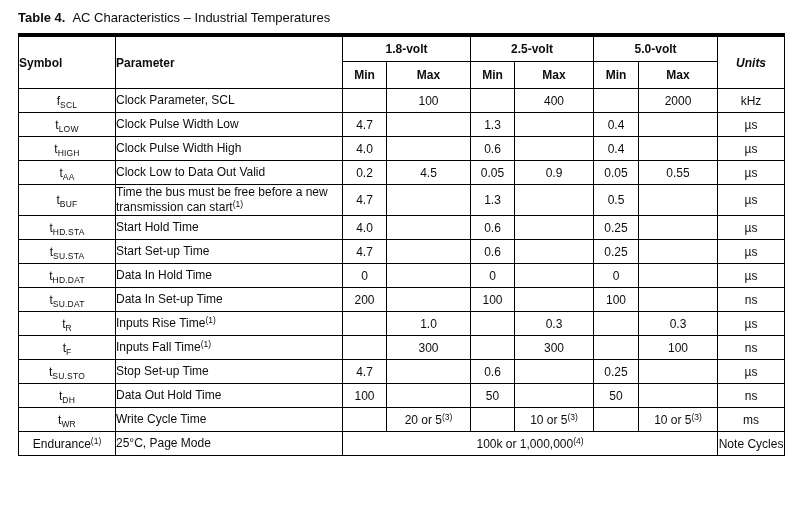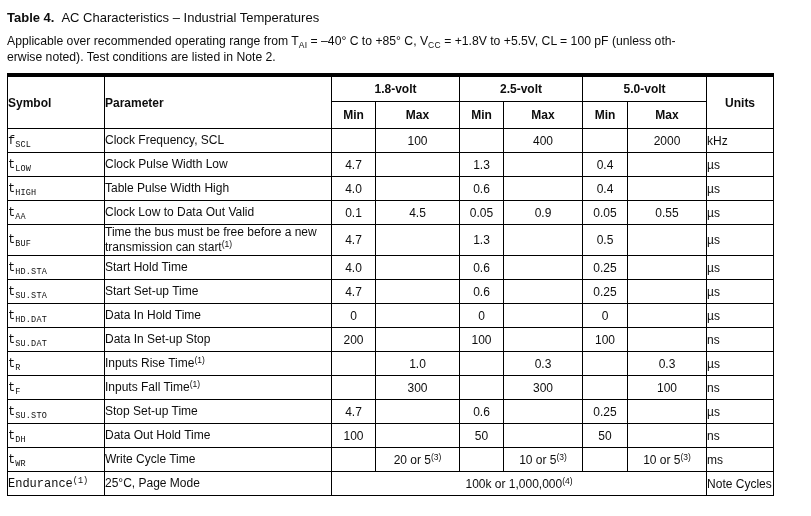--- a/index.html
+++ b/index.html
@@ -3,21 +3,21 @@
 <meta charset="utf-8">
 <style>
   html, body { margin: 0; padding: 0; }
   body {
     width: 811px; height: 516px;
     background: #ffffff;
     color: #0d0d0d;
     font-family: "Liberation Sans", sans-serif;
     overflow: hidden;
   }
-  .page { padding: 8px 0 0 7px; }
+  .page { padding: 8px 0 0 18px; }
 
   .title { font-size: 13px; line-height: 15px; margin: 2px 0 8px 0; }
   .title-label { font-weight: bold; margin-right: 7px; }
 
   .subtitle {
     font-size: 12.2px; line-height: 16px;
     margin: 0 0 8px 0; width: 784px;
     white-space: pre-line;
   }
 
@@ -34,37 +34,35 @@
     border: 1px solid #000;
     font-size: 12px; font-weight: normal;
     vertical-align: middle;
     padding: 0; overflow: hidden;
   }
   .ac thead th { font-weight: bold; }
   .h-volt { height: 24px; text-align: center; }
   .h-mm   { height: 26px; text-align: center; }
   .h-side { vertical-align: bottom; text-align: left; padding: 0 0 7px 10px; }
   .h-param{ padding-left: 12px; }
-  .h-units{ vertical-align: bottom; text-align: center; padding-bottom: 7px; }
+  .h-units{ vertical-align: bottom; text-align: center; padding-bottom: 7px; font-style: italic; }
 
   .ac tbody td { height: 23px; }
-  .c-sym   { text-align: left; padding-left: 10px; font-family: Liberation Mono, monospace; }
+  .c-sym   { text-align: center; padding-left: 10px; }
   .c-param { text-align: left; padding: 3px 4px 3px 12px; line-height: 15px; }
   .c-val   { text-align: center; }
-  .c-unit  { line-height: 14px; padding: 2px 1px; }
+  .c-unit  { text-align: center; line-height: 14px; padding: 2px 1px; }
 </style>
 </head>
 <body>
 
 <div class="page">
 
   <p class="title"><span class="title-label">Table 4.</span><span>AC Characteristics – Industrial Temperatures</span></p>
 
-  <p class="subtitle">Applicable over recommended operating range from T<sub>AI</sub> = –40° C to +85° C, V<sub>CC</sub> = +1.8V to +5.5V, CL = 100 pF (unless oth-
-erwise noted). Test conditions are listed in Note 2.</p>
 
   <table class="ac">
     <colgroup>
       <col style="width:97px">
       <col style="width:227px">
       <col style="width:44px">
       <col style="width:84px">
       <col style="width:44px">
       <col style="width:79px">
       <col style="width:45px">
@@ -85,21 +83,21 @@
         <th class="h-mm">Max</th>
         <th class="h-mm">Min</th>
         <th class="h-mm">Max</th>
         <th class="h-mm">Min</th>
         <th class="h-mm">Max</th>
       </tr>
     </thead>
     <tbody>
         <tr>
           <td class="c-sym">f<sub>SCL</sub></td>
-          <td class="c-param">Clock Frequency, SCL</td>
+          <td class="c-param">Clock Parameter, SCL</td>
           <td class="c-val"></td>
           <td class="c-val">100</td>
           <td class="c-val"></td>
           <td class="c-val">400</td>
           <td class="c-val"></td>
           <td class="c-val">2000</td>
           <td class="c-unit">kHz</td>
         </tr>
         <tr>
           <td class="c-sym">t<sub>LOW</sub></td>
@@ -107,33 +105,33 @@
           <td class="c-val">4.7</td>
           <td class="c-val"></td>
           <td class="c-val">1.3</td>
           <td class="c-val"></td>
           <td class="c-val">0.4</td>
           <td class="c-val"></td>
           <td class="c-unit">µs</td>
         </tr>
         <tr>
           <td class="c-sym">t<sub>HIGH</sub></td>
-          <td class="c-param">Table Pulse Width High</td>
+          <td class="c-param">Clock Pulse Width High</td>
           <td class="c-val">4.0</td>
           <td class="c-val"></td>
           <td class="c-val">0.6</td>
           <td class="c-val"></td>
           <td class="c-val">0.4</td>
           <td class="c-val"></td>
           <td class="c-unit">µs</td>
         </tr>
         <tr>
           <td class="c-sym">t<sub>AA</sub></td>
           <td class="c-param">Clock Low to Data Out Valid</td>
-          <td class="c-val">0.1</td>
+          <td class="c-val">0.2</td>
           <td class="c-val">4.5</td>
           <td class="c-val">0.05</td>
           <td class="c-val">0.9</td>
           <td class="c-val">0.05</td>
           <td class="c-val">0.55</td>
           <td class="c-unit">µs</td>
         </tr>
         <tr>
           <td class="c-sym">t<sub>BUF</sub></td>
           <td class="c-param">Time the bus must be free before a new transmission can start<sup>(1)</sup></td>
@@ -173,21 +171,21 @@
           <td class="c-val">0</td>
           <td class="c-val"></td>
           <td class="c-val">0</td>
           <td class="c-val"></td>
           <td class="c-val">0</td>
           <td class="c-val"></td>
           <td class="c-unit">µs</td>
         </tr>
         <tr>
           <td class="c-sym">t<sub>SU.DAT</sub></td>
-          <td class="c-param">Data In Set-up Stop</td>
+          <td class="c-param">Data In Set-up Time</td>
           <td class="c-val">200</td>
           <td class="c-val"></td>
           <td class="c-val">100</td>
           <td class="c-val"></td>
           <td class="c-val">100</td>
           <td class="c-val"></td>
           <td class="c-unit">ns</td>
         </tr>
         <tr>
           <td class="c-sym">t<sub>R</sub></td>

